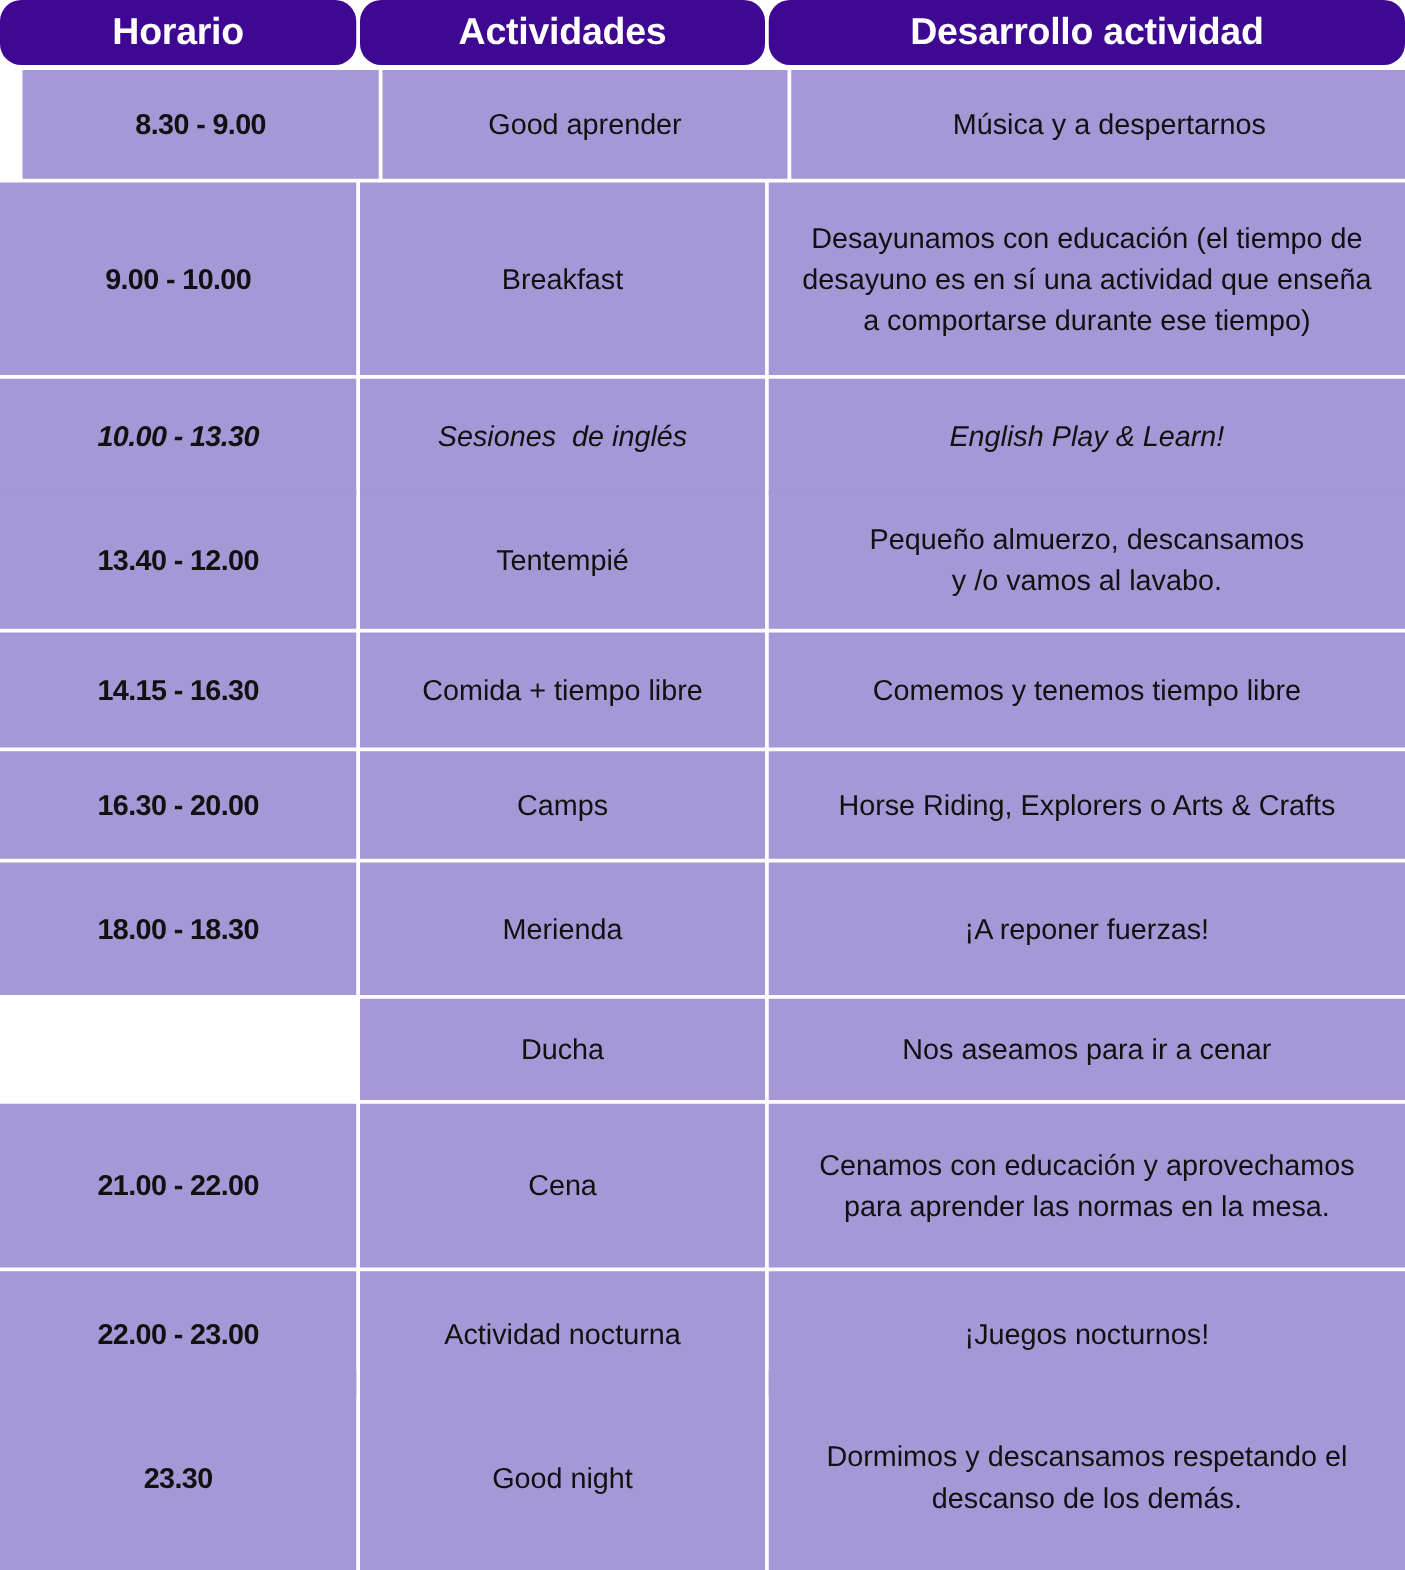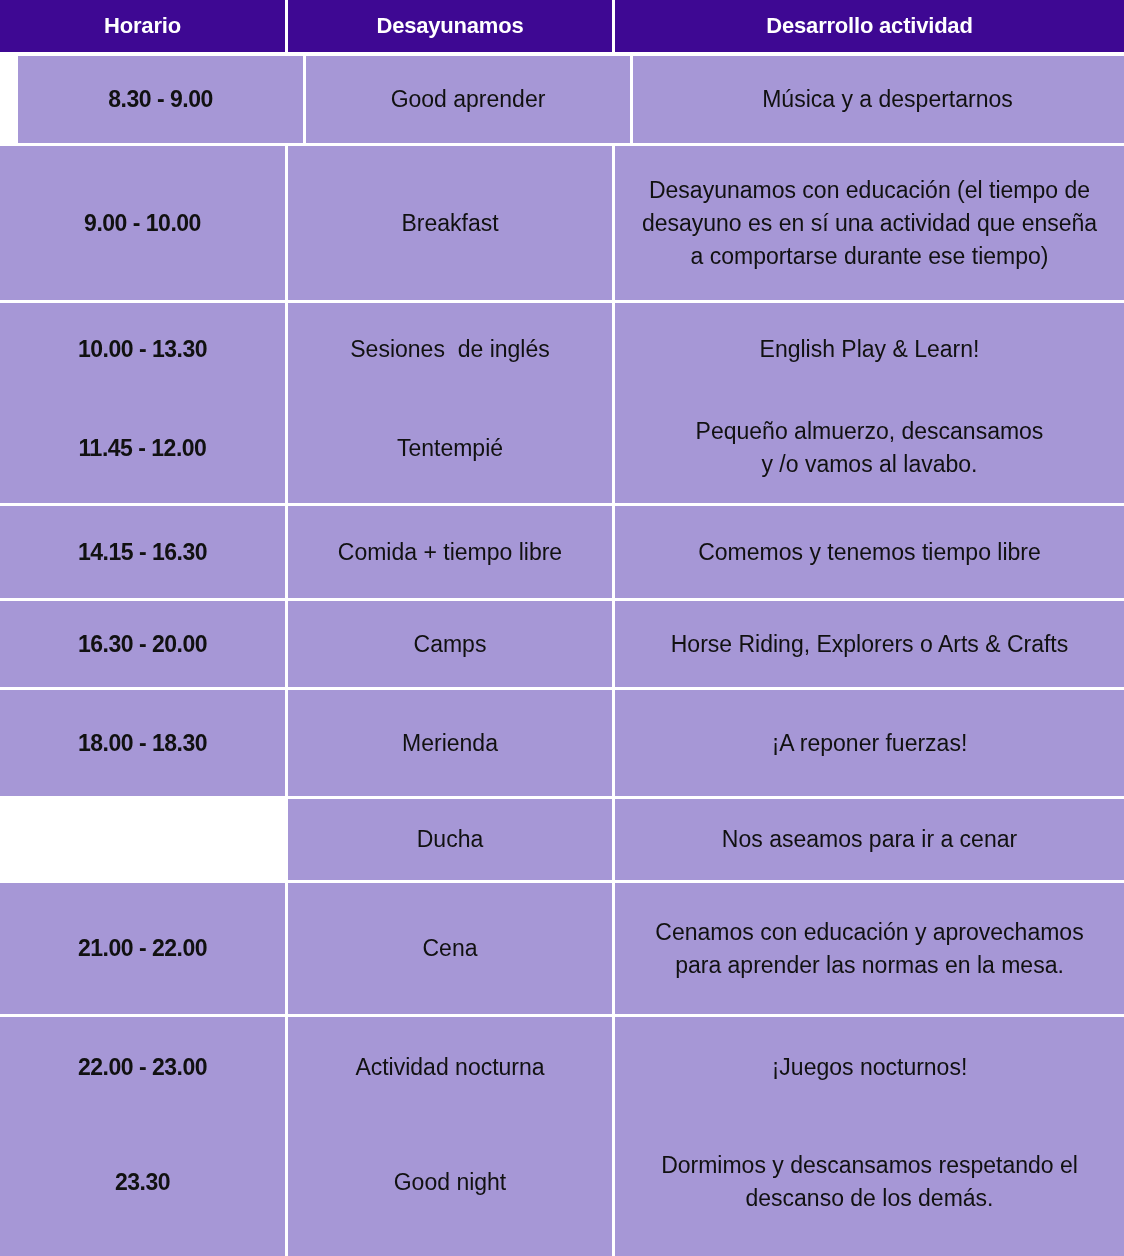--- a/index.html
+++ b/index.html
@@ -38,22 +38,23 @@
       padding: 0 10px;
     }
     .c1 { left: 0; width: 285px; }
     .c2 { left: 288px; width: 324px; }
     .c3 { left: 615px; width: 509px; }
 
     .header .cell {
       background: #3e0893;
       color: #ffffff;
       font-weight: bold;
-      font-size: 22px;
+      font-size: 30px;
       letter-spacing: -0.2px;
+      border-radius: 17px;
     }
     .body-row .cell {
       background: #a697d6;
       font-size: 23px;
       line-height: 33px;
     }
     .body-row .c1 {
       font-weight: bold;
       font-size: 23px;
       letter-spacing: -0.5px;
@@ -62,21 +63,21 @@
       white-space: pre-line;
     }
   </style>
 </head>
 <body>
 
 <div class="schedule">
 
   <div class="row header" style="top:0;height:52px;">
     <div class="cell c1">Horario</div>
-    <div class="cell c2">Desayunamos</div>
+    <div class="cell c2">Actividades</div>
     <div class="cell c3">Desarrollo actividad</div>
   </div>
 
   <div class="row body-row" style="top:56px;height:87px;margin-left:18px;">
     <div class="cell c1">8.30 - 9.00</div>
     <div class="cell c2">Good aprender</div>
     <div class="cell c3">
         <span>Música y a despertarnos</span>
       </div>
   </div>
@@ -84,30 +85,30 @@
   <div class="row body-row" style="top:146px;height:154px;">
     <div class="cell c1">9.00 - 10.00</div>
     <div class="cell c2">Breakfast</div>
     <div class="cell c3">
         <span>Desayunamos con educación (el tiempo de
 desayuno es en sí una actividad que enseña
 a comportarse durante ese tiempo)</span>
       </div>
   </div>
 
-  <div class="row body-row" style="top:303px;height:93px;">
+  <div class="row body-row" style="top:303px;height:93px;font-style:italic;">
     <div class="cell c1">10.00 - 13.30</div>
     <div class="cell c2" style="white-space:pre;">Sesiones  de inglés</div>
     <div class="cell c3">
         <span>English Play &amp; Learn!</span>
       </div>
   </div>
 
   <div class="row body-row" style="top:393px;height:110px;">
-    <div class="cell c1">11.45 - 12.00</div>
+    <div class="cell c1">13.40 - 12.00</div>
     <div class="cell c2">Tentempié</div>
     <div class="cell c3">
         <span>Pequeño almuerzo, descansamos
 y /o vamos al lavabo.</span>
       </div>
   </div>
 
   <div class="row body-row" style="top:506px;height:92px;">
     <div class="cell c1">14.15 - 16.30</div>
     <div class="cell c2">Comida + tiempo libre</div>

